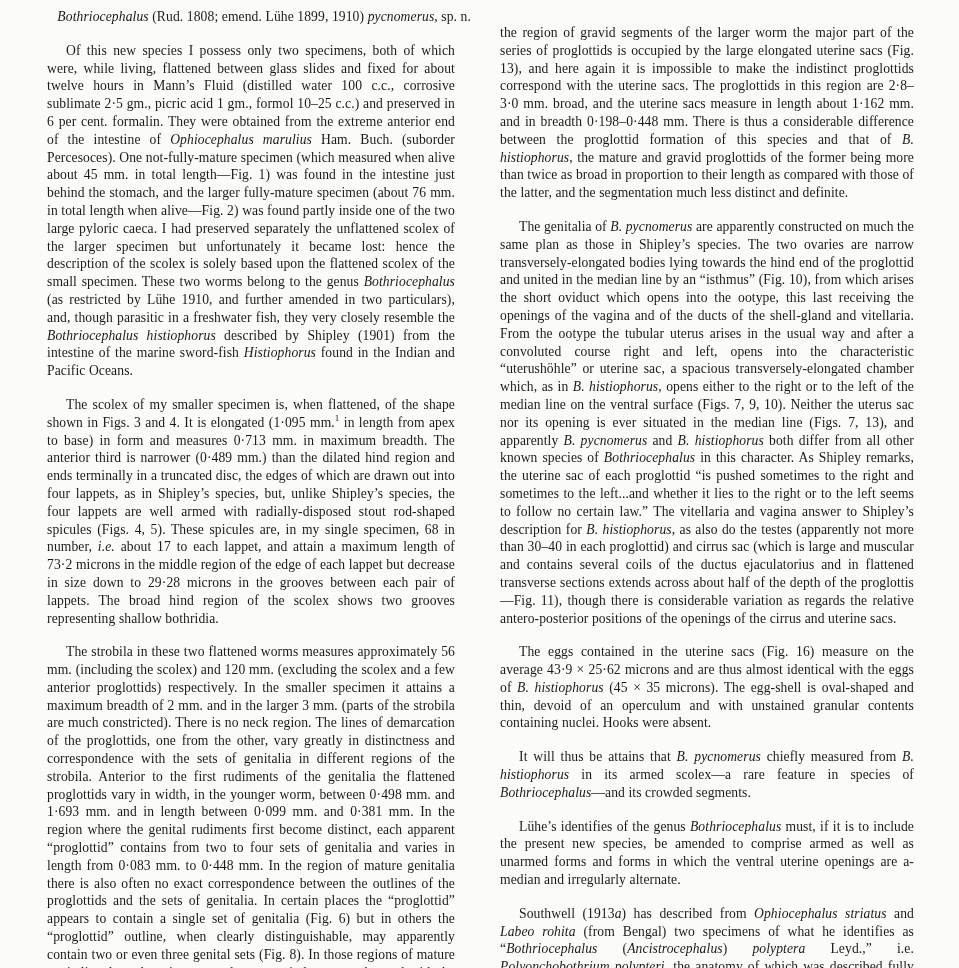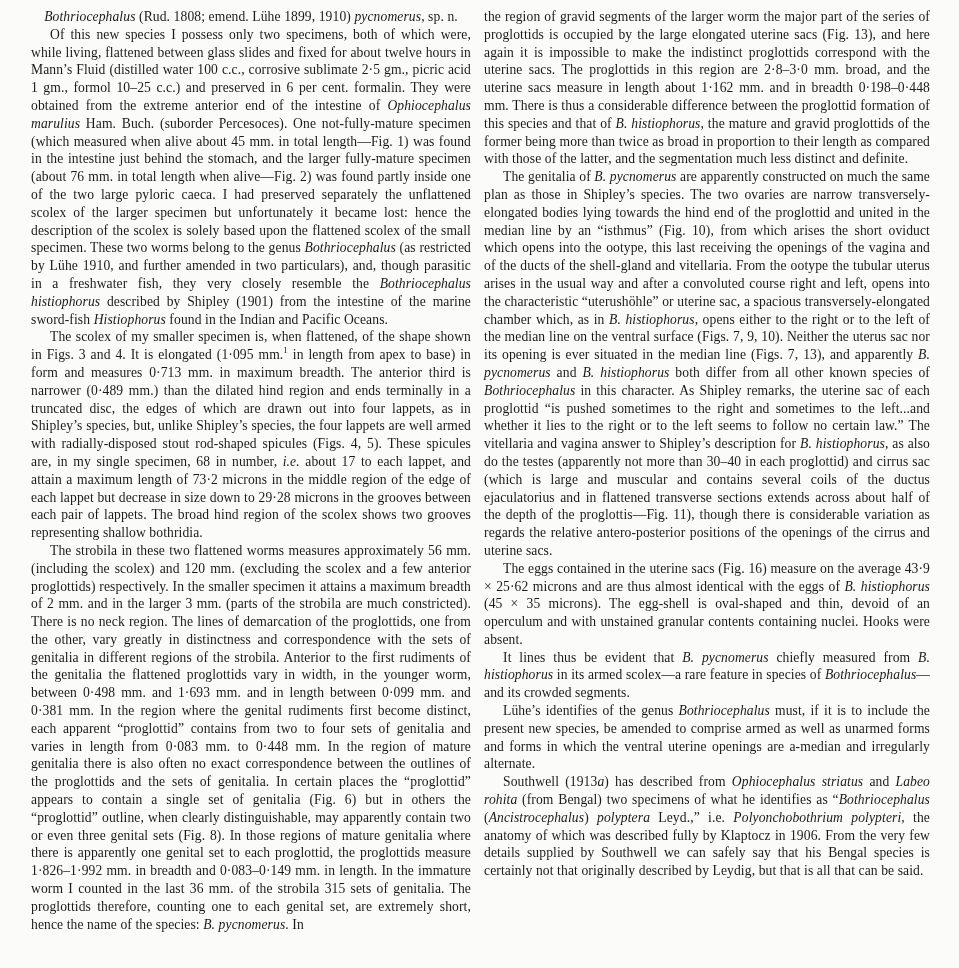--- a/index.html
+++ b/index.html
@@ -22,23 +22,23 @@
     box-sizing: border-box;
   }
   .col {
     font-size: 13.6px;
     line-height: 17.8px;
     text-align: justify;
     letter-spacing: 0.1px;
   }
   .col-left  { width: 440px; }
   .col-right { width: 446px; }
-  p.para { margin: 0; }
+  p.para { margin: 16px; }
   p.para.indent { text-indent: 19px; }
-  p.heading { margin: 0 0 0 0; text-align: center; }
+  p.heading { margin: 0 0 0 0; text-align: right; }
   .it { font-style: italic; }
   sup {
     font-size: 9px;
     line-height: 0;
     vertical-align: super;
   }
 </style>
 </head>
 <body>
 
@@ -48,17 +48,17 @@
     <div>
         <p class="para indent"><span>Of this new species I possess only two specimens, both of which were, while living, flattened between glass slides and fixed for about twelve hours in Mann’s Fluid (distilled water 100 c.c., corrosive sublimate 2·5 gm., picric acid 1 gm., formol 10–25 c.c.) and preserved in 6 per cent. formalin. They were obtained from the extreme anterior end of the intestine of </span><span class="it">Ophiocephalus marulius</span><span> Ham. Buch. (suborder Percesoces). One not-fully-mature specimen (which measured when alive about 45 mm. in total length—Fig. 1) was found in the intestine just behind the stomach, and the larger fully-mature specimen (about 76 mm. in total length when alive—Fig. 2) was found partly inside one of the two large pyloric caeca. I had preserved separately the unflattened scolex of the larger specimen but unfortunately it became lost: hence the description of the scolex is solely based upon the flattened scolex of the small specimen. These two worms belong to the genus </span><span class="it">Bothriocephalus</span><span> (as restricted by Lühe 1910, and further amended in two particulars), and, though parasitic in a freshwater fish, they very closely resemble the </span><span class="it">Bothriocephalus histiophorus</span><span> described by Shipley (1901) from the intestine of the marine sword-fish </span><span class="it">Histiophorus</span><span> found in the Indian and Pacific Oceans.</span></p>
         <p class="para indent"><span>The scolex of my smaller specimen is, when flattened, of the shape shown in Figs. 3 and 4. It is elongated (1·095 mm.</span><sup>1</sup><span> in length from apex to base) in form and measures 0·713 mm. in maximum breadth. The anterior third is narrower (0·489 mm.) than the dilated hind region and ends terminally in a truncated disc, the edges of which are drawn out into four lappets, as in Shipley’s species, but, unlike Shipley’s species, the four lappets are well armed with radially-disposed stout rod-shaped spicules (Figs. 4, 5). These spicules are, in my single specimen, 68 in number, </span><span class="it">i.e.</span><span> about 17 to each lappet, and attain a maximum length of 73·2 microns in the middle region of the edge of each lappet but decrease in size down to 29·28 microns in the grooves between each pair of lappets. The broad hind region of the scolex shows two grooves representing shallow bothridia.</span></p>
         <p class="para indent"><span>The strobila in these two flattened worms measures approximately 56 mm. (including the scolex) and 120 mm. (excluding the scolex and a few anterior proglottids) respectively. In the smaller specimen it attains a maximum breadth of 2 mm. and in the larger 3 mm. (parts of the strobila are much constricted). There is no neck region. The lines of demarcation of the proglottids, one from the other, vary greatly in distinctness and correspondence with the sets of genitalia in different regions of the strobila. Anterior to the first rudiments of the genitalia the flattened proglottids vary in width, in the younger worm, between 0·498 mm. and 1·693 mm. and in length between 0·099 mm. and 0·381 mm. In the region where the genital rudiments first become distinct, each apparent “proglottid” contains from two to four sets of genitalia and varies in length from 0·083 mm. to 0·448 mm. In the region of mature genitalia there is also often no exact correspondence between the outlines of the proglottids and the sets of genitalia. In certain places the “proglottid” appears to contain a single set of genitalia (Fig. 6) but in others the “proglottid” outline, when clearly distinguishable, may apparently contain two or even three genital sets (Fig. 8). In those regions of mature genitalia where there is apparently one genital set to each proglottid, the proglottids measure 1·826–1·992 mm. in breadth and 0·083–0·149 mm. in length. In the immature worm I counted in the last 36 mm. of the strobila 315 sets of genitalia. The proglottids therefore, counting one to each genital set, are extremely short, hence the name of the species: </span><span class="it">B. pycnomerus</span><span>. In</span></p>
       </div>
   </div>
   <div class="col col-right">
       <p class="para"><span>the region of gravid segments of the larger worm the major part of the series of proglottids is occupied by the large elongated uterine sacs (Fig. 13), and here again it is impossible to make the indistinct proglottids correspond with the uterine sacs. The proglottids in this region are 2·8–3·0 mm. broad, and the uterine sacs measure in length about 1·162 mm. and in breadth 0·198–0·448 mm. There is thus a considerable difference between the proglottid formation of this species and that of </span><span class="it">B. histiophorus</span><span>, the mature and gravid proglottids of the former being more than twice as broad in proportion to their length as compared with those of the latter, and the segmentation much less distinct and definite.</span></p>
       <p class="para indent"><span>The genitalia of </span><span class="it">B. pycnomerus</span><span> are apparently constructed on much the same plan as those in Shipley’s species. The two ovaries are narrow transversely-elongated bodies lying towards the hind end of the proglottid and united in the median line by an “isthmus” (Fig. 10), from which arises the short oviduct which opens into the ootype, this last receiving the openings of the vagina and of the ducts of the shell-gland and vitellaria. From the ootype the tubular uterus arises in the usual way and after a convoluted course right and left, opens into the characteristic “uterushöhle” or uterine sac, a spacious transversely-elongated chamber which, as in </span><span class="it">B. histiophorus</span><span>, opens either to the right or to the left of the median line on the ventral surface (Figs. 7, 9, 10). Neither the uterus sac nor its opening is ever situated in the median line (Figs. 7, 13), and apparently </span><span class="it">B. pycnomerus</span><span> and </span><span class="it">B. histiophorus</span><span> both differ from all other known species of </span><span class="it">Bothriocephalus</span><span> in this character. As Shipley remarks, the uterine sac of each proglottid “is pushed sometimes to the right and sometimes to the left...and whether it lies to the right or to the left seems to follow no certain law.” The vitellaria and vagina answer to Shipley’s description for </span><span class="it">B. histiophorus</span><span>, as also do the testes (apparently not more than 30–40 in each proglottid) and cirrus sac (which is large and muscular and contains several coils of the ductus ejaculatorius and in flattened transverse sections extends across about half of the depth of the proglottis—Fig. 11), though there is considerable variation as regards the relative antero-posterior positions of the openings of the cirrus and uterine sacs.</span></p>
       <p class="para indent"><span>The eggs contained in the uterine sacs (Fig. 16) measure on the average 43·9 × 25·62 microns and are thus almost identical with the eggs of </span><span class="it">B. histiophorus</span><span> (45 × 35 microns). The egg-shell is oval-shaped and thin, devoid of an operculum and with unstained granular contents containing nuclei. Hooks were absent.</span></p>
-      <p class="para indent"><span>It lines thus be evident that </span><span class="it">B. pycnomerus</span><span> chiefly measured from </span><span class="it">B. histiophorus</span><span> in its armed scolex—a rare feature in species of </span><span class="it">Bothriocephalus</span><span>—and its crowded segments.</span></p>
+      <p class="para indent"><span>It will thus be attains that </span><span class="it">B. pycnomerus</span><span> chiefly measured from </span><span class="it">B. histiophorus</span><span> in its armed scolex—a rare feature in species of </span><span class="it">Bothriocephalus</span><span>—and its crowded segments.</span></p>
       <p class="para indent"><span>Lühe’s identifies of the genus </span><span class="it">Bothriocephalus</span><span> must, if it is to include the present new species, be amended to comprise armed as well as unarmed forms and forms in which the ventral uterine openings are a-median and irregularly alternate.</span></p>
       <p class="para indent"><span>Southwell (1913</span><span class="it">a</span><span>) has described from </span><span class="it">Ophiocephalus striatus</span><span> and </span><span class="it">Labeo rohita</span><span> (from Bengal) two specimens of what he identifies as “</span><span class="it">Bothriocephalus</span><span> (</span><span class="it">Ancistrocephalus</span><span>) </span><span class="it">polyptera</span><span> Leyd.,” i.e. </span><span class="it">Polyonchobothrium polypteri</span><span>, the anatomy of which was described fully by Klaptocz in 1906. From the very few details supplied by Southwell we can safely say that his Bengal species is certainly not that originally described by Leydig, but that is all that can be said.</span></p>
     </div>
 </div>
 
 </body></html>

